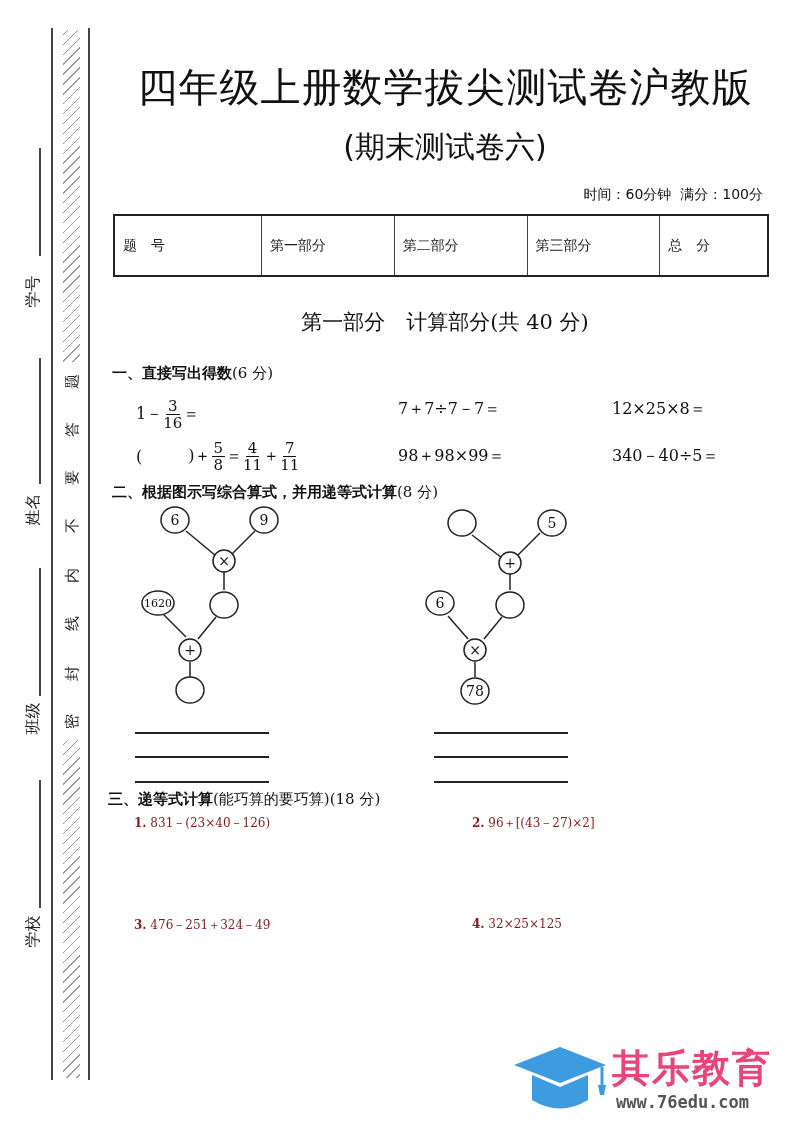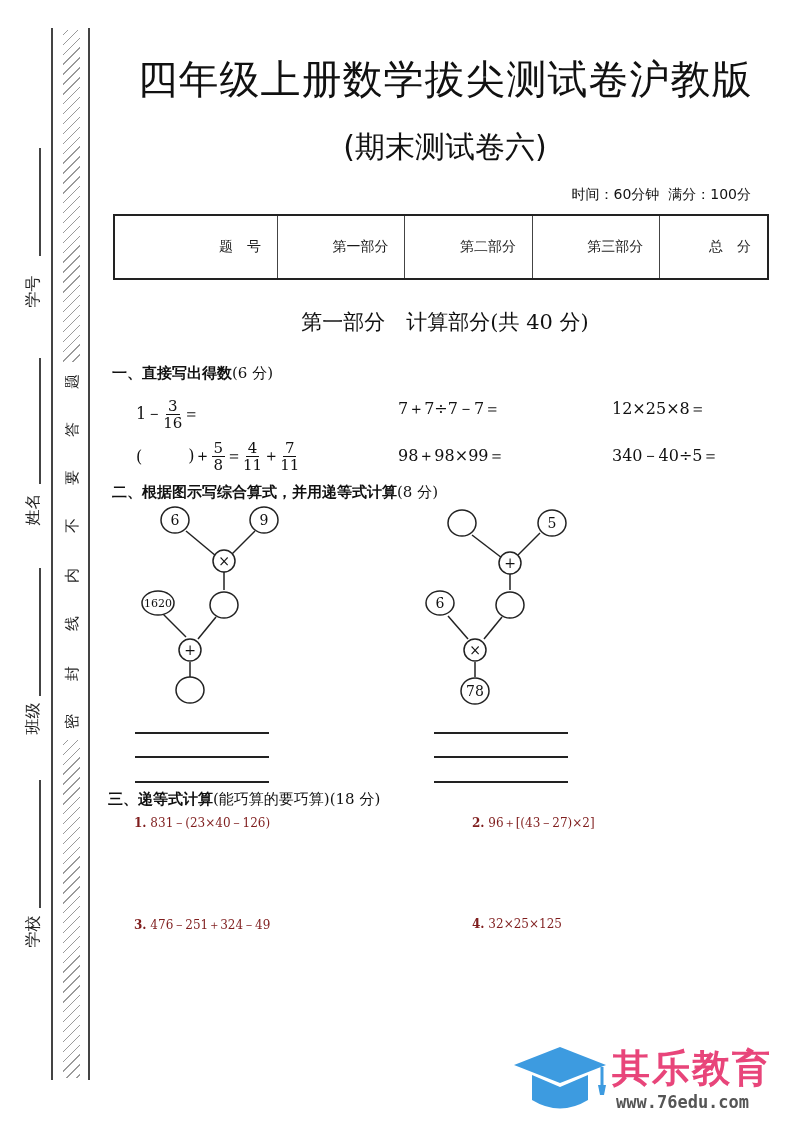--- a/index.html
+++ b/index.html
@@ -22,37 +22,37 @@
   }
   .side-label {
     position: absolute; left: 18px; width: 30px; text-align: center;
     font-size: 16px; font-family: "DejaVu Serif", serif; color: #222;
     transform: rotate(-90deg);
     white-space: nowrap;
   }
   .side-blank { position: absolute; left: 39px; width: 2px; background: #444; }
 
   .title {
-    position: absolute; left: 110px; width: 670px; top: 52px;
+    position: absolute; left: 110px; width: 670px; top: 60px;
     text-align: center; font-size: 40px; letter-spacing: 1px; color: #111;
     font-family: "DejaVu Sans", sans-serif;
   }
   .subtitle {
     position: absolute; left: 110px; width: 670px; top: 127px;
     text-align: center; font-size: 30px; color: #111;
   }
   .meta {
-    position: absolute; right: 42px; top: 186px; font-size: 14px; color: #111;
+    position: absolute; right: 30px; top: 186px; font-size: 14px; color: #111;
   }
   table.score {
     position: absolute; left: 113px; top: 214px; width: 656px; height: 63px;
     border-collapse: collapse; border: 2px solid #222;
     font-family: "DejaVu Serif", serif; font-size: 14px;
   }
-  table.score td { border: 1px solid #444; text-align: right; padding: 16px; height: 30px; }
+  table.score td { border: 1px solid #444; text-align: left; padding: 8px; height: 30px; }
   .part-title {
     position: absolute; left: 110px; width: 670px; top: 308px;
     text-align: center; font-size: 21px; font-family: "DejaVu Serif", serif; color: #111;
   }
   .q-head {
     position: absolute; font-size: 15px; font-weight: bold; color: #111;
     font-family: "DejaVu Sans", sans-serif; white-space: nowrap;
   }
   .q-head .pts { font-weight: normal; font-family: "DejaVu Serif", serif; }
   .expr {

